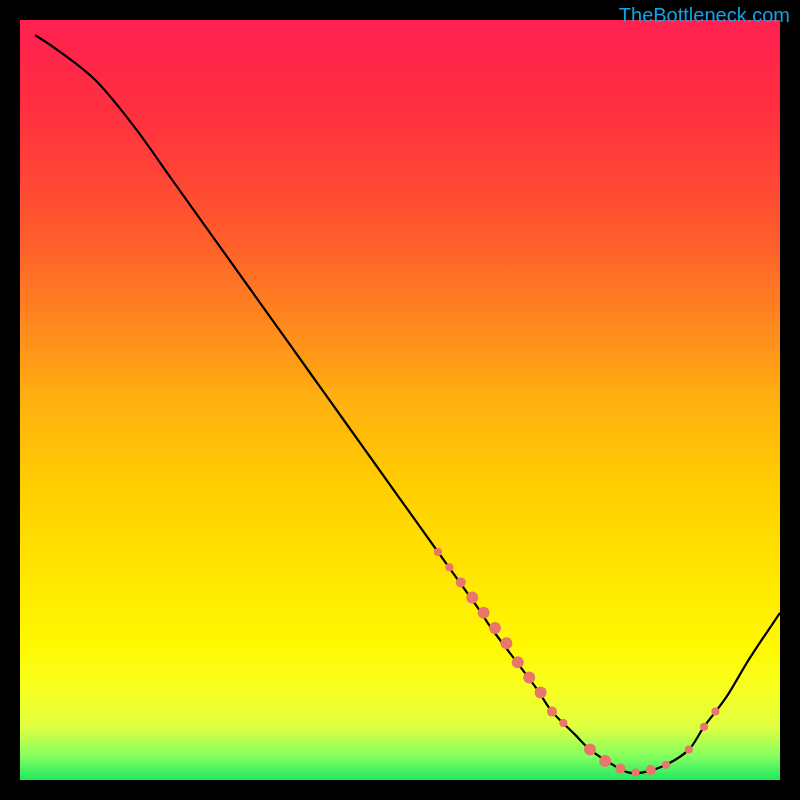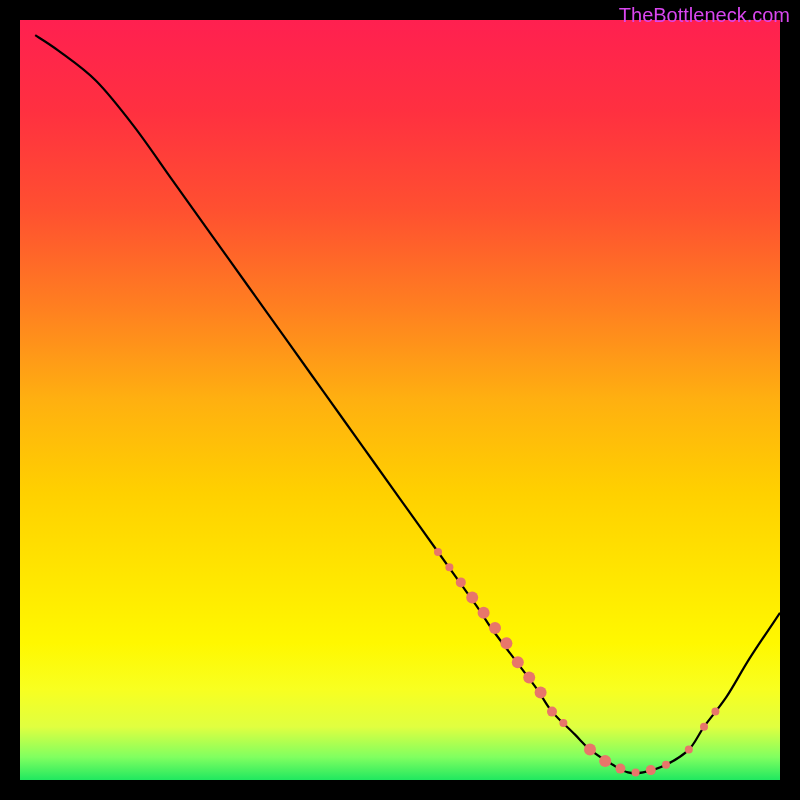--- a/index.html
+++ b/index.html
@@ -1,17 +1,17 @@
 <!DOCTYPE html>
 <html><head>
 <meta charset="utf-8">
 <style>
   * { margin: 0; padding: 0; box-sizing: border-box; }
   body { width: 800px; height: 800px; background: black; position: relative; font-family: Arial, sans-serif; }
-  .watermark { position: absolute; top: 4px; right: 10px; color: #d946ef; font-size: 20px; font-weight: 500; z-index: 10; }
+  .watermark { position: absolute; top: 4px; right: 10px; color: #0ea5e9; font-size: 20px; font-weight: 500; z-index: 10; }
   .frame { position: absolute; top: 20px; left: 20px; width: 760px; height: 760px; background: black; }
   .plot-area { position: absolute; top: 0; left: 0; width: 760px; height: 760px; }
   svg { display: block; }
 </style>
 </head>
 <body>
 
 <div class="watermark">TheBottleneck.com</div>
 
 <div class="frame">

